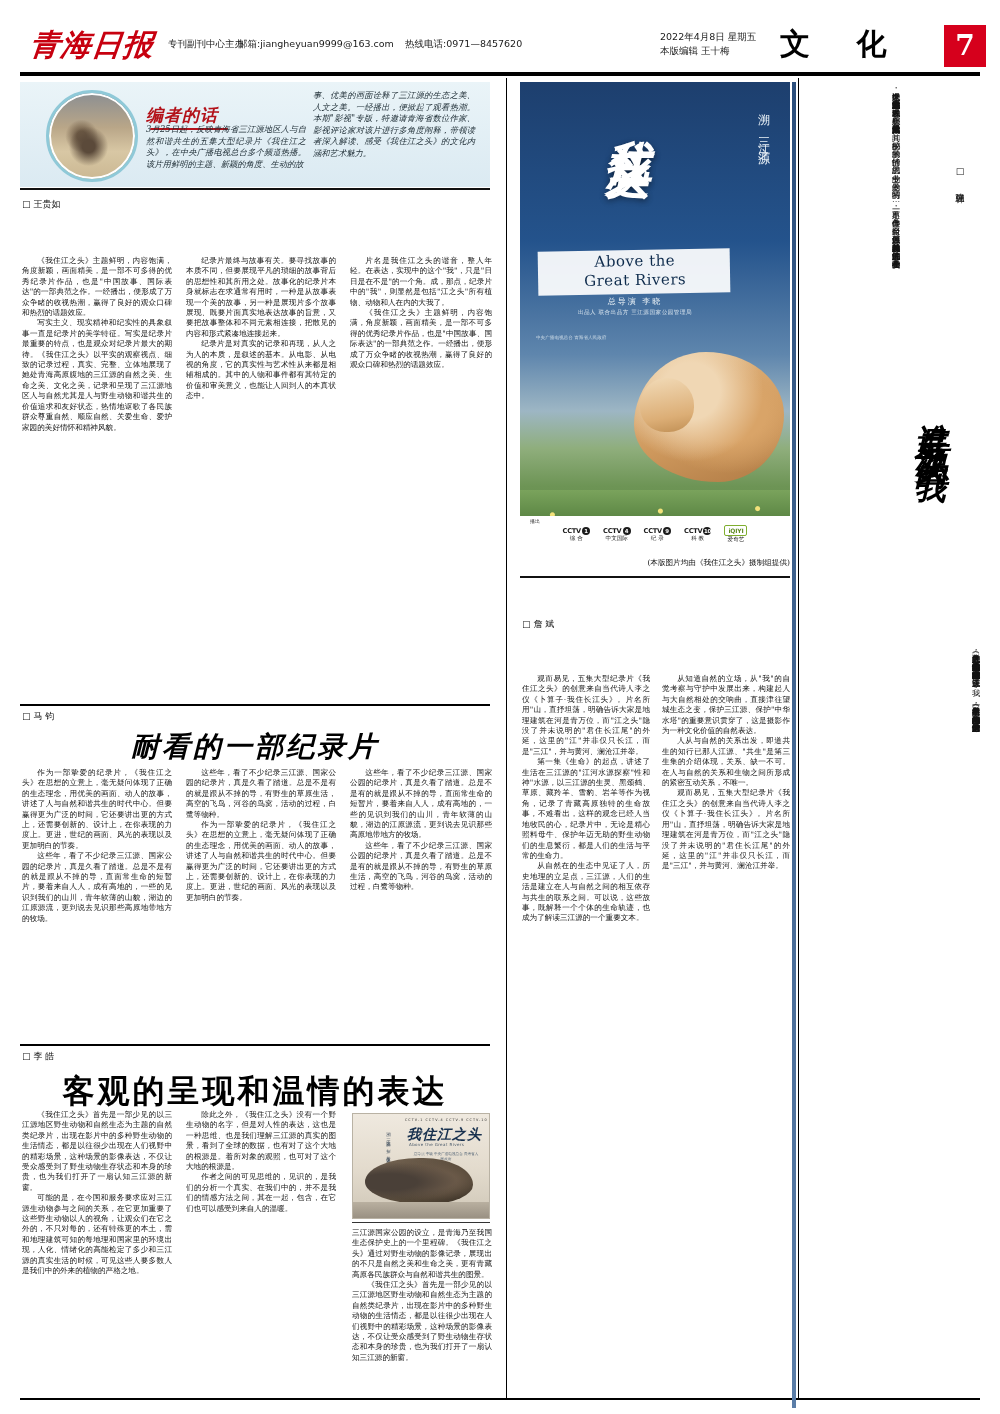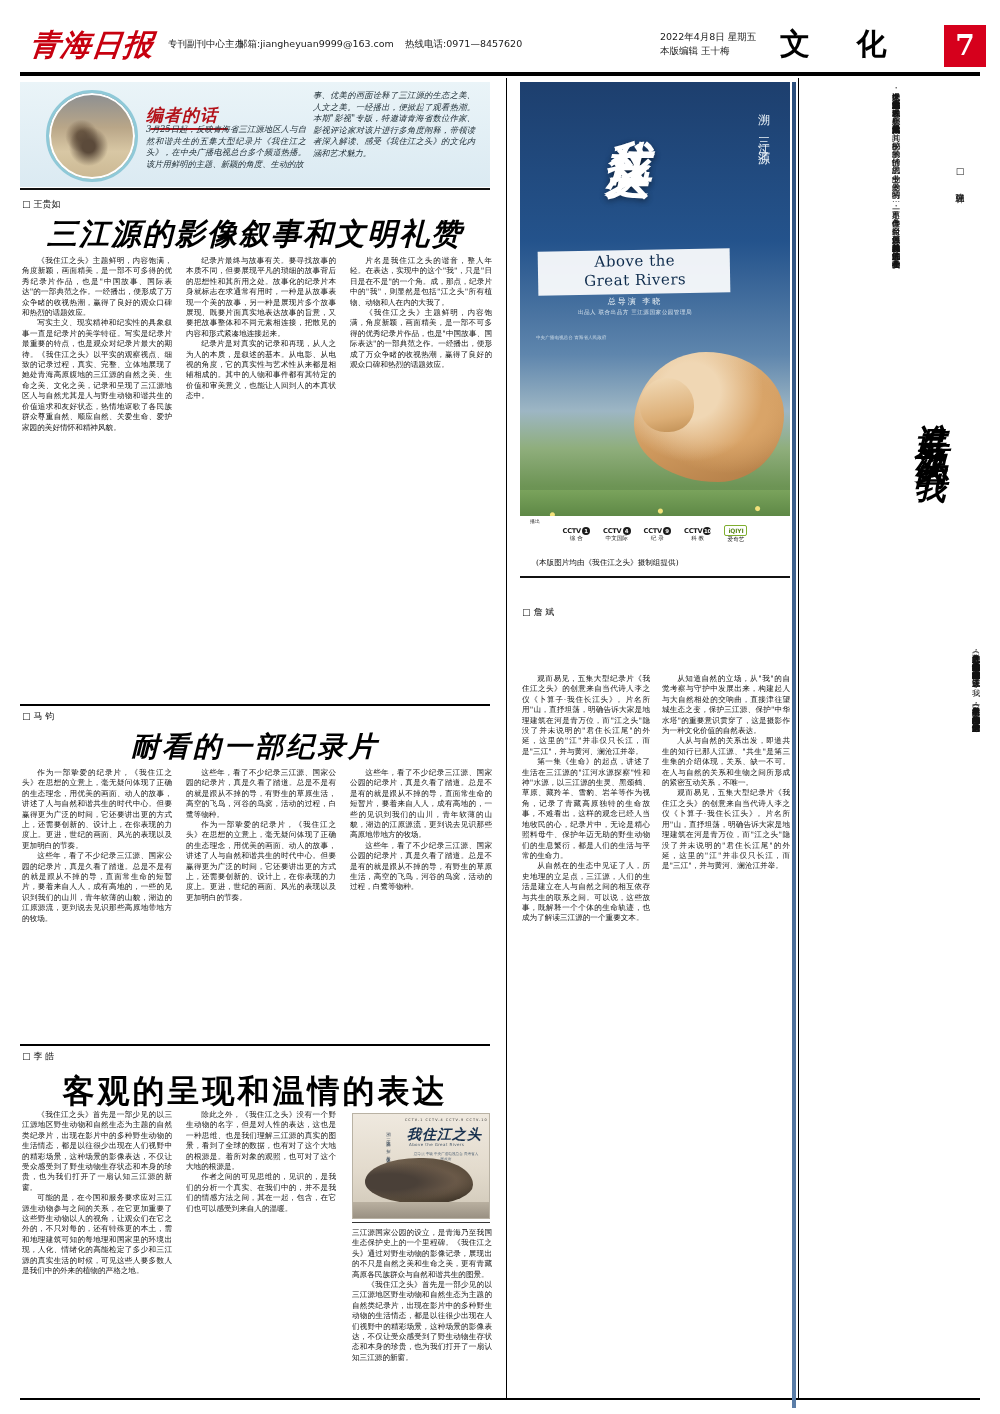--- a/index.html
+++ b/index.html
@@ -90,21 +90,21 @@
   .byline::before{content:"□ ";}
   .headline{
     font-family:"DejaVu Serif","Liberation Serif",serif;
     font-weight:bold;color:#000;text-align:center;white-space:nowrap;
   }
   #h1{position:absolute;left:20px;top:136px;width:470px;font-size:30px;letter-spacing:2px;
       font-style:italic;}
   #by1{position:absolute;left:22px;top:120px;}
   #h2{position:absolute;left:520px;top:556px;width:270px;font-size:25px;letter-spacing:1px;
       font-style:italic;}
-  #by2{position:absolute;left:522px;top:528px;}
+  #by2{position:absolute;left:522px;top:540px;}
   #h3{position:absolute;left:20px;top:650px;width:470px;font-size:28px;letter-spacing:3px;
       font-style:italic;}
   #by3{position:absolute;left:22px;top:632px;}
   #h4{position:absolute;left:20px;top:992px;width:470px;font-size:32px;letter-spacing:3px;}
   #by4{position:absolute;left:22px;top:972px;}
 
   
   #h5{
     position:absolute;left:906px;top:140px;width:46px;height:420px;
     writing-mode:vertical-rl;text-orientation:upright;
@@ -217,21 +217,21 @@
   .chan .mark{font-weight:bold;font-size:6.6px;letter-spacing:-.2px;}
   .chan .mark .num{
     display:inline-block;width:8px;height:8px;border-radius:50%;
     background:#1b1b1b;color:#fff;text-align:center;line-height:8px;font-size:5.4px;
     margin-left:1px;
   }
   .chan.iqy .mark{
     border:1px solid #7fae2f;color:#5f8a22;padding:1px 3px;border-radius:2px;font-size:6px;
   }
   #poster-caption{
-    position:absolute;left:536px;top:480px;width:270px;
+    position:absolute;left:520px;top:480px;width:270px;text-align:right;
     font-size:7.6px;color:#111;
     font-family:"DejaVu Serif","Liberation Serif",serif;
   }
   #poster-caption-rule{position:absolute;left:520px;top:498px;width:270px;height:2px;background:#111;}
 
   
   #photo2{
     position:absolute;left:352px;top:1035px;width:138px;height:106px;
     background:linear-gradient(180deg,#efe9df 0%,#e3dbcd 52%,#cfc7b7 100%);
     border:1px solid #b9b2a4;box-sizing:border-box;overflow:hidden;
@@ -306,21 +306,20 @@
 
   <div id="editor-box">
     <div id="editor-photo"></div>
     <div id="editor-badge">编者的话</div>
     <div class="editor-col" id="editor-col1">3月25日起，反映青海省三江源地区人与自然和谐共生的五集大型纪录片《我住江之头》，在中央广播电视总台多个频道热播。该片用鲜明的主题、新颖的角度、生动的故</div>
     <div class="editor-col" id="editor-col2">事、优美的画面诠释了三江源的生态之美、人文之美。一经播出，便掀起了观看热潮。本期"影视"专版，特邀请青海省数位作家、影视评论家对该片进行多角度阐释，带领读者深入解读、感受《我住江之头》的文化内涵和艺术魅力。</div>
   </div>
   <div id="editor-box-rule"></div>
 
   <div class="byline" id="by1">王贵如</div>
-  <div class="headline" id="h1">三江源的影像叙事和文明礼赞</div>
   <div class="col" style="left:22px;top:178px;width:150px;height:440px;">
     <p>《我住江之头》主题鲜明，内容饱满，角度新颖，画面精美，是一部不可多得的优秀纪录片作品，也是"中国故事、国际表达"的一部典范之作。一经播出，便形成了万众争睹的收视热潮，赢得了良好的观众口碑和热烈的话题效应。</p>
     <p>写实主义、现实精神和纪实性的具象叙事一直是纪录片的美学特征。写实是纪录片最重要的特点，也是观众对纪录片最大的期待。《我住江之头》以平实的观察视点、细致的记录过程，真实、完整、立体地展现了她处青海高原腹地的三江源的自然之美、生命之美、文化之美，记录和呈现了三江源地区人与自然尤其是人与野生动物和谐共生的价值追求和友好状态，热情地讴歌了各民族群众尊重自然、顺应自然、关爱生命、爱护家园的美好情怀和精神风貌。</p>
   </div>
   <div class="col" style="left:186px;top:178px;width:150px;height:440px;">
     <p>纪录片最终与故事有关。要寻找故事的本质不同，但要展现平凡的琐细的故事背后的思想性和其所用之处。故事化的纪录片本身就标志在求通常有用时，一种是从故事表现一个美的故事，另一种是展现片多个故事展现、既要片面真实地表达故事的旨意，又要把故事整体和不同元素相连接，把散见的内容和形式紧凑地连接起来。</p>
     <p>纪录片是对真实的记录和再现，从人之为人的本质，是叙述的基本。从电影、从电视的角度，它的真实性与艺术性从来都是相辅相成的。其中的人物和事件都有其特定的价值和审美意义，也能让人回到人的本真状态中。</p>
   </div>
   <div class="col" style="left:350px;top:178px;width:142px;height:440px;">
     <p>片名是我住江之头的谐音，整人年轻。在表达，实现中的这个"我"，只是"日日是在不是"的一个角。成，那点，纪录片中的"我"，则显然是包括"江之头"所有植物、动物和人在内的大我了。</p>

